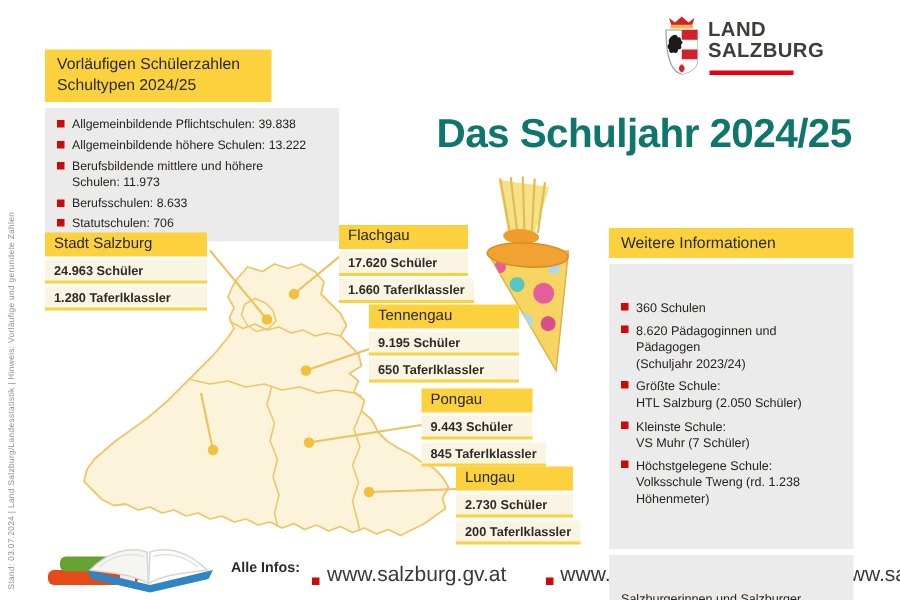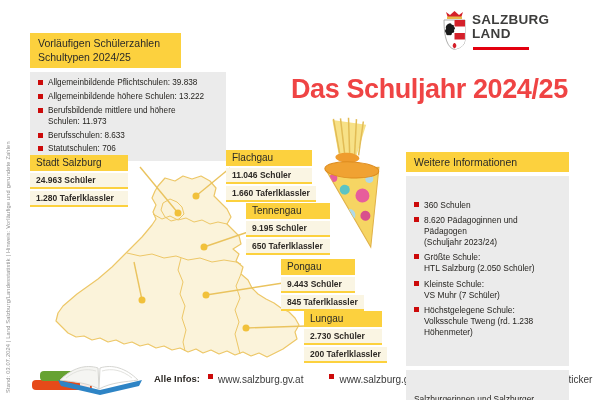--- a/index.html
+++ b/index.html
@@ -22,60 +22,60 @@
 
   
   .logo{position:absolute;left:441px;top:9px;width:140px;height:45px}
   .logo .crest{position:absolute;left:0;top:1px}
   .logo .lt{position:absolute;left:31px;top:4px;font-size:13.5px;font-weight:bold;
     line-height:14px;color:#3d3d3c;letter-spacing:.3px}
   .logo .redline{position:absolute;left:32px;top:38px;width:56px;height:2.5px;background:var(--logored)}
 
   
   .title{position:absolute;left:291px;top:74px;font-size:27px;font-weight:bold;
-    color:#ef4444;letter-spacing:-.4px}
+    color:#0f766e;letter-spacing:-.4px}
 
   
   .yhead{background:var(--yellow);font-weight:normal;color:#2a2a28}
 
   
   .schooltypes{position:absolute;left:30px;top:33px;width:196px}
   .schooltypes .yhead{width:151px;padding:4px 8px;font-size:10.5px;line-height:1.3}
   .graybox{background:var(--gray);padding:24px 8px}
   .schooltypes .graybox{margin-top:4px;padding:6px 8px}
   .li{display:flex;gap:5px;margin-bottom:3px;font-size:8.2px;line-height:1.32;color:#262420}
   .li:last-child{margin-bottom:0}
   .sq{width:5px;height:5px;background:var(--red);flex:none;margin-top:2px}
 
   
   .region{position:absolute;z-index:3}
   .region .head{width:100%;padding:2px 6px 3px;font-size:10px}
   .region .row{width:max-content;min-width:100%;margin-top:2px;padding:2px 6px;
     background:var(--cream);border-bottom:2px solid var(--yellow);
     font-size:8.5px;font-weight:bold;white-space:nowrap}
-  .r-stadt{left:30px;top:155px;width:98px}
+  .r-stadt{left:30px;top:155px;width:108px}
   .r-flachgau{left:226px;top:150px;width:86px}
-  .r-tennengau{left:246px;top:203px;width:84px}
+  .r-tennengau{left:246px;top:203px;width:100px}
   .r-pinzgau{left:30px;top:230px;width:86px}
   .r-pongau{left:281px;top:259px;width:74px}
   .r-lungau{left:304px;top:311px;width:78px}
 
   
   .info{position:absolute;left:406px;top:152px;width:163px;z-index:3}
   .info .yhead{padding:4px 8px;font-size:10.5px}
   .info .graybox{margin-top:4px}
   .info .li{font-size:8.4px;margin-bottom:4px}
   .popbox{margin-top:5px;font-size:8.4px;line-height:1.35;color:#262420}
   .badge{display:inline-block;margin-top:4px;padding:2px 7px;background:var(--yellow);
     font-size:9px;font-weight:bold}
 
   
   .flabel{position:absolute;left:154px;top:373px;font-size:9.5px;font-weight:bold}
   .flinks{position:absolute;left:208px;top:374px;display:flex;column-gap:26px}
-  .flink{display:flex;align-items:flex-start;gap:5px;font-size:10px;color:#3a3a3a;cursor:pointer}
+  .flink{display:flex;align-items:flex-end;gap:5px;font-size:14px;color:#3a3a3a;cursor:pointer}
   .flink .sq{margin-top:0}
 </style>
 </head>
 <body>
 
 <div class="canvas">
 
   <svg class="layer" width="600" height="400" viewBox="0 0 600 400">
     <path d="M158,186 L165,178 L175,181 L183,176 L192,179 L201,176 L210,181 L216,188 L214,196 L220,202 L227,209 L231,217 L227,224 L233,230 L239,236 L241,244 L233,249 L239,254 L236,261 L243,267 L241,274 L248,280 L252,288 L258,294 L266,299 L274,303 L281,308 L289,312 L295,318 L299,325 L295,332 L297,339 L290,344 L283,349 L275,353 L267,357 L259,353 L251,356 L243,352 L235,355 L227,351 L219,354 L211,350 L203,353 L196,349 L188,352 L180,348 L172,350 L164,346 L156,348 L148,344 L140,346 L132,342 L124,344 L116,340 L108,342 L100,338 L92,340 L84,336 L76,337 L68,333 L62,327 L56,321 L58,313 L63,306 L70,300 L77,294 L84,289 L91,284 L98,279 L105,273 L112,267 L118,261 L124,255 L130,249 L136,243 L142,237 L147,231 L152,225 L156,219 L153,212 L156,205 L152,198 L155,191 Z" fill="#FBF3DA" stroke="#EDC767" stroke-width="1.2" stroke-linejoin="round"></path>
     <g fill="none" stroke="#EDC767" stroke-width="1" stroke-linejoin="round">
@@ -152,22 +152,22 @@
       <path d="M7,8 L5,2 L9,5 L13.5,1 L18,5 L22,2 L20,8 Z" fill="#D4202A"></path>
       <rect x="6" y="6.5" width="15" height="2.5" fill="#E8B84B"></rect>
       <path d="M3,10 L24,10 L24,30 Q24,37 13.5,39.5 Q3,37 3,10 Z" fill="#FFFFFF" stroke="#9A9A98" stroke-width="0.8"></path>
       <path d="M13.5,10 L24,10 L24,30 Q24,37 13.5,39.5 Z" fill="#FFFFFF"></path>
       <rect x="13.5" y="10" width="10.5" height="6.5" fill="#D4202A"></rect>
       <rect x="13.5" y="23" width="10.4" height="6.5" fill="#D4202A"></rect>
       <path d="M13,33 Q10,36 13.5,38.5 Q17,36 14,33 Z" fill="#D4202A"></path>
       <path d="M7,14 q3,-2 4,1 q2,-1 2,2 q2,1 0,3 q1,3 -2,3 q0,3 -3,2 q-3,1 -3,-2 q-2,-2 0,-4 q-1,-3 2,-5 Z" fill="#1A1A1A"></path>
     </svg>
     <div class="lt">
+      <div>LAND</div>
       <div>SALZBURG</div>
-      <div>LAND</div>
     </div>
     <div class="redline"></div>
   </div>
 
   <h1 class="title">Das Schuljahr 2024/25</h1>
 
   <section class="schooltypes">
     <div class="yhead pre">Vorläufigen Schülerzahlen
 Schultypen 2024/25</div>
     <div class="graybox">
@@ -200,21 +200,21 @@
       </div>
   </section>
 
   <div class="region r-stadt">
     <div class="yhead head">Stadt Salzburg</div>
     <div class="row">24.963 Schüler</div>
     <div class="row">1.280 Taferlklassler</div>
   </div>
   <div class="region r-flachgau">
     <div class="yhead head">Flachgau</div>
-    <div class="row">11.046 Schüler</div>
+    <div class="row">17.620 Schüler</div>
     <div class="row">1.660 Taferlklassler</div>
   </div>
   <div class="region r-tennengau">
     <div class="yhead head">Tennengau</div>
     <div class="row">9.195 Schüler</div>
     <div class="row">650 Taferlklassler</div>
   </div>
   <div class="region r-pongau">
     <div class="yhead head">Pongau</div>
     <div class="row">9.443 Schüler</div>

